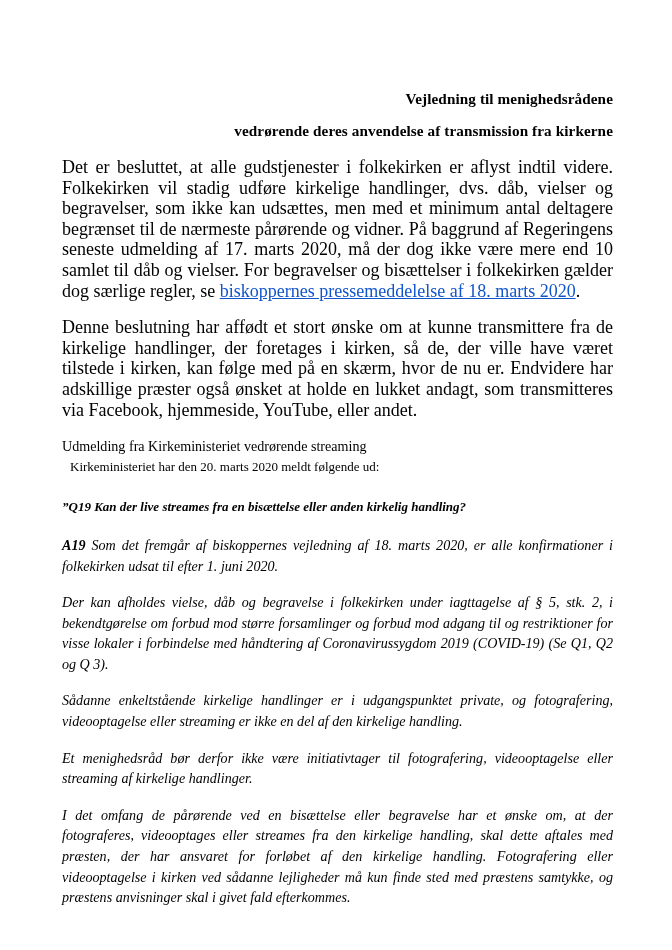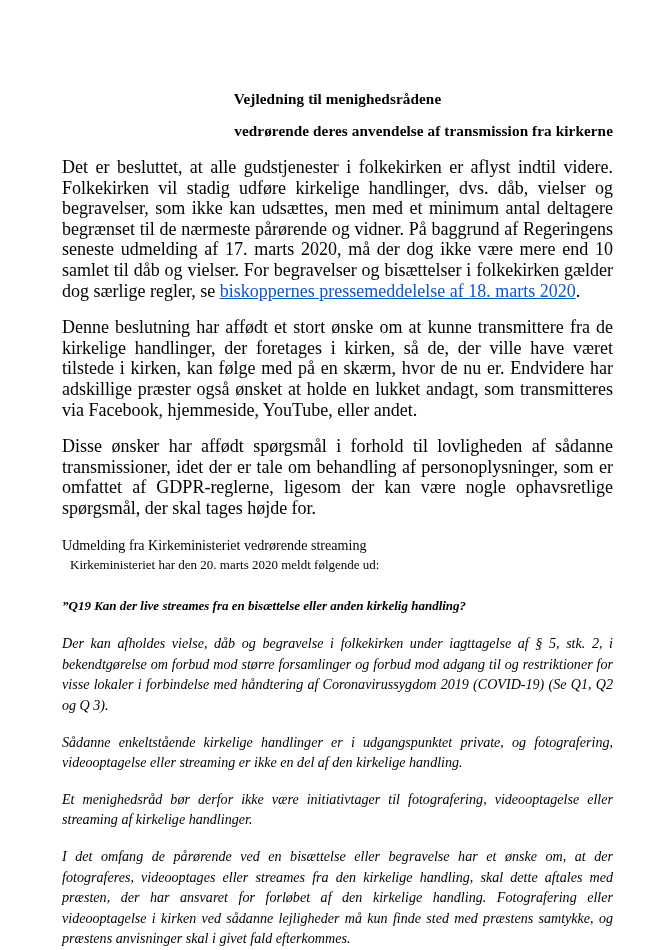--- a/index.html
+++ b/index.html
@@ -28,21 +28,21 @@
   }
 
   .content {
     position: absolute;
     left: 62px;
     top: 88px;
     width: 551px;
   }
 
   .doc-title {
-    text-align: center;
+    text-align: right;
     font-weight: bold;
     font-size: 15.2px;
     line-height: 21px;
     margin: 0 0 11px 0;
     letter-spacing: 0.1px;
   }
   .doc-subtitle {
     text-align: right;
     font-weight: bold;
     font-size: 15.2px;
@@ -112,28 +112,28 @@
   <div class="content">
 
     <h1 class="doc-title">Vejledning til menighedsrådene</h1>
 
     <h2 class="doc-subtitle">vedrørende deres anvendelse af transmission fra kirkerne</h2>
 
     <p class="body-par"><span>Det er besluttet, at alle gudstjenester i folkekirken er aflyst indtil videre. Folkekirken vil stadig udføre kirkelige handlinger, dvs. dåb, vielser og begravelser, som ikke kan udsættes, men med et minimum antal deltagere begrænset til de nærmeste pårørende og vidner. På baggrund af Regeringens seneste udmelding af 17. marts 2020, må der dog ikke være mere end 10 samlet til dåb og vielser. For begravelser og bisættelser i folkekirken gælder dog særlige regler, se </span><a class="doc-link">biskoppernes pressemeddelelse af 18. marts 2020</a><span>.</span></p>
 
     <p class="body-par">Denne beslutning har affødt et stort ønske om at kunne transmittere fra de kirkelige handlinger, der foretages i kirken, så de, der ville have været tilstede i kirken, kan følge med på en skærm, hvor de nu er. Endvidere har adskillige præster også ønsket at holde en lukket andagt, som transmitteres via Facebook, hjemmeside, YouTube, eller andet.</p>
 
-    <p class="body-par">Disse ønsker har affødt spørgsmål i forhold til lovligheden af sådanne transmissioner, idet der er tale om behandling af personoplysninger, som er omfattet af GDPR-reglerne, ligesom der kan være nogle ophavsretlige spørgsmål, der skal tages højde for.</p>
 
     <p class="heading-bold">Udmelding fra Kirkeministeriet vedrørende streaming</p>
 
     <p class="plain-line">Kirkeministeriet har den 20. marts 2020 meldt følgende ud:</p>
 
     <p class="quote-question">”Q19 Kan der live streames fra en bisættelse eller anden kirkelig handling?</p>
 
+    <p class="quote-par"><span class="qa-label">A19</span><span> Som det fremgår af biskoppernes vejledning af 18. marts 2020, er alle konfirmationer i folkekirken udsat til efter 1. juni 2020.</span></p>
 
     <p class="quote-par">Der kan afholdes vielse, dåb og begravelse i folkekirken under iagttagelse af § 5, stk. 2, i bekendtgørelse om forbud mod større forsamlinger og forbud mod adgang til og restriktioner for visse lokaler i forbindelse med håndtering af Coronavirussygdom 2019 (COVID-19) (Se Q1, Q2 og Q 3).</p>
 
     <p class="quote-par">Sådanne enkeltstående kirkelige handlinger er i udgangspunktet private, og fotografering, videooptagelse eller streaming er ikke en del af den kirkelige handling.</p>
 
     <p class="quote-par">Et menighedsråd bør derfor ikke være initiativtager til fotografering, videooptagelse eller streaming af kirkelige handlinger.</p>
 
     <p class="quote-par">I det omfang de pårørende ved en bisættelse eller begravelse har et ønske om, at der fotograferes, videooptages eller streames fra den kirkelige handling, skal dette aftales med præsten, der har ansvaret for forløbet af den kirkelige handling. Fotografering eller videooptagelse i kirken ved sådanne lejligheder må kun finde sted med præstens samtykke, og præstens anvisninger skal i givet fald efterkommes.</p>
 
   </div>

